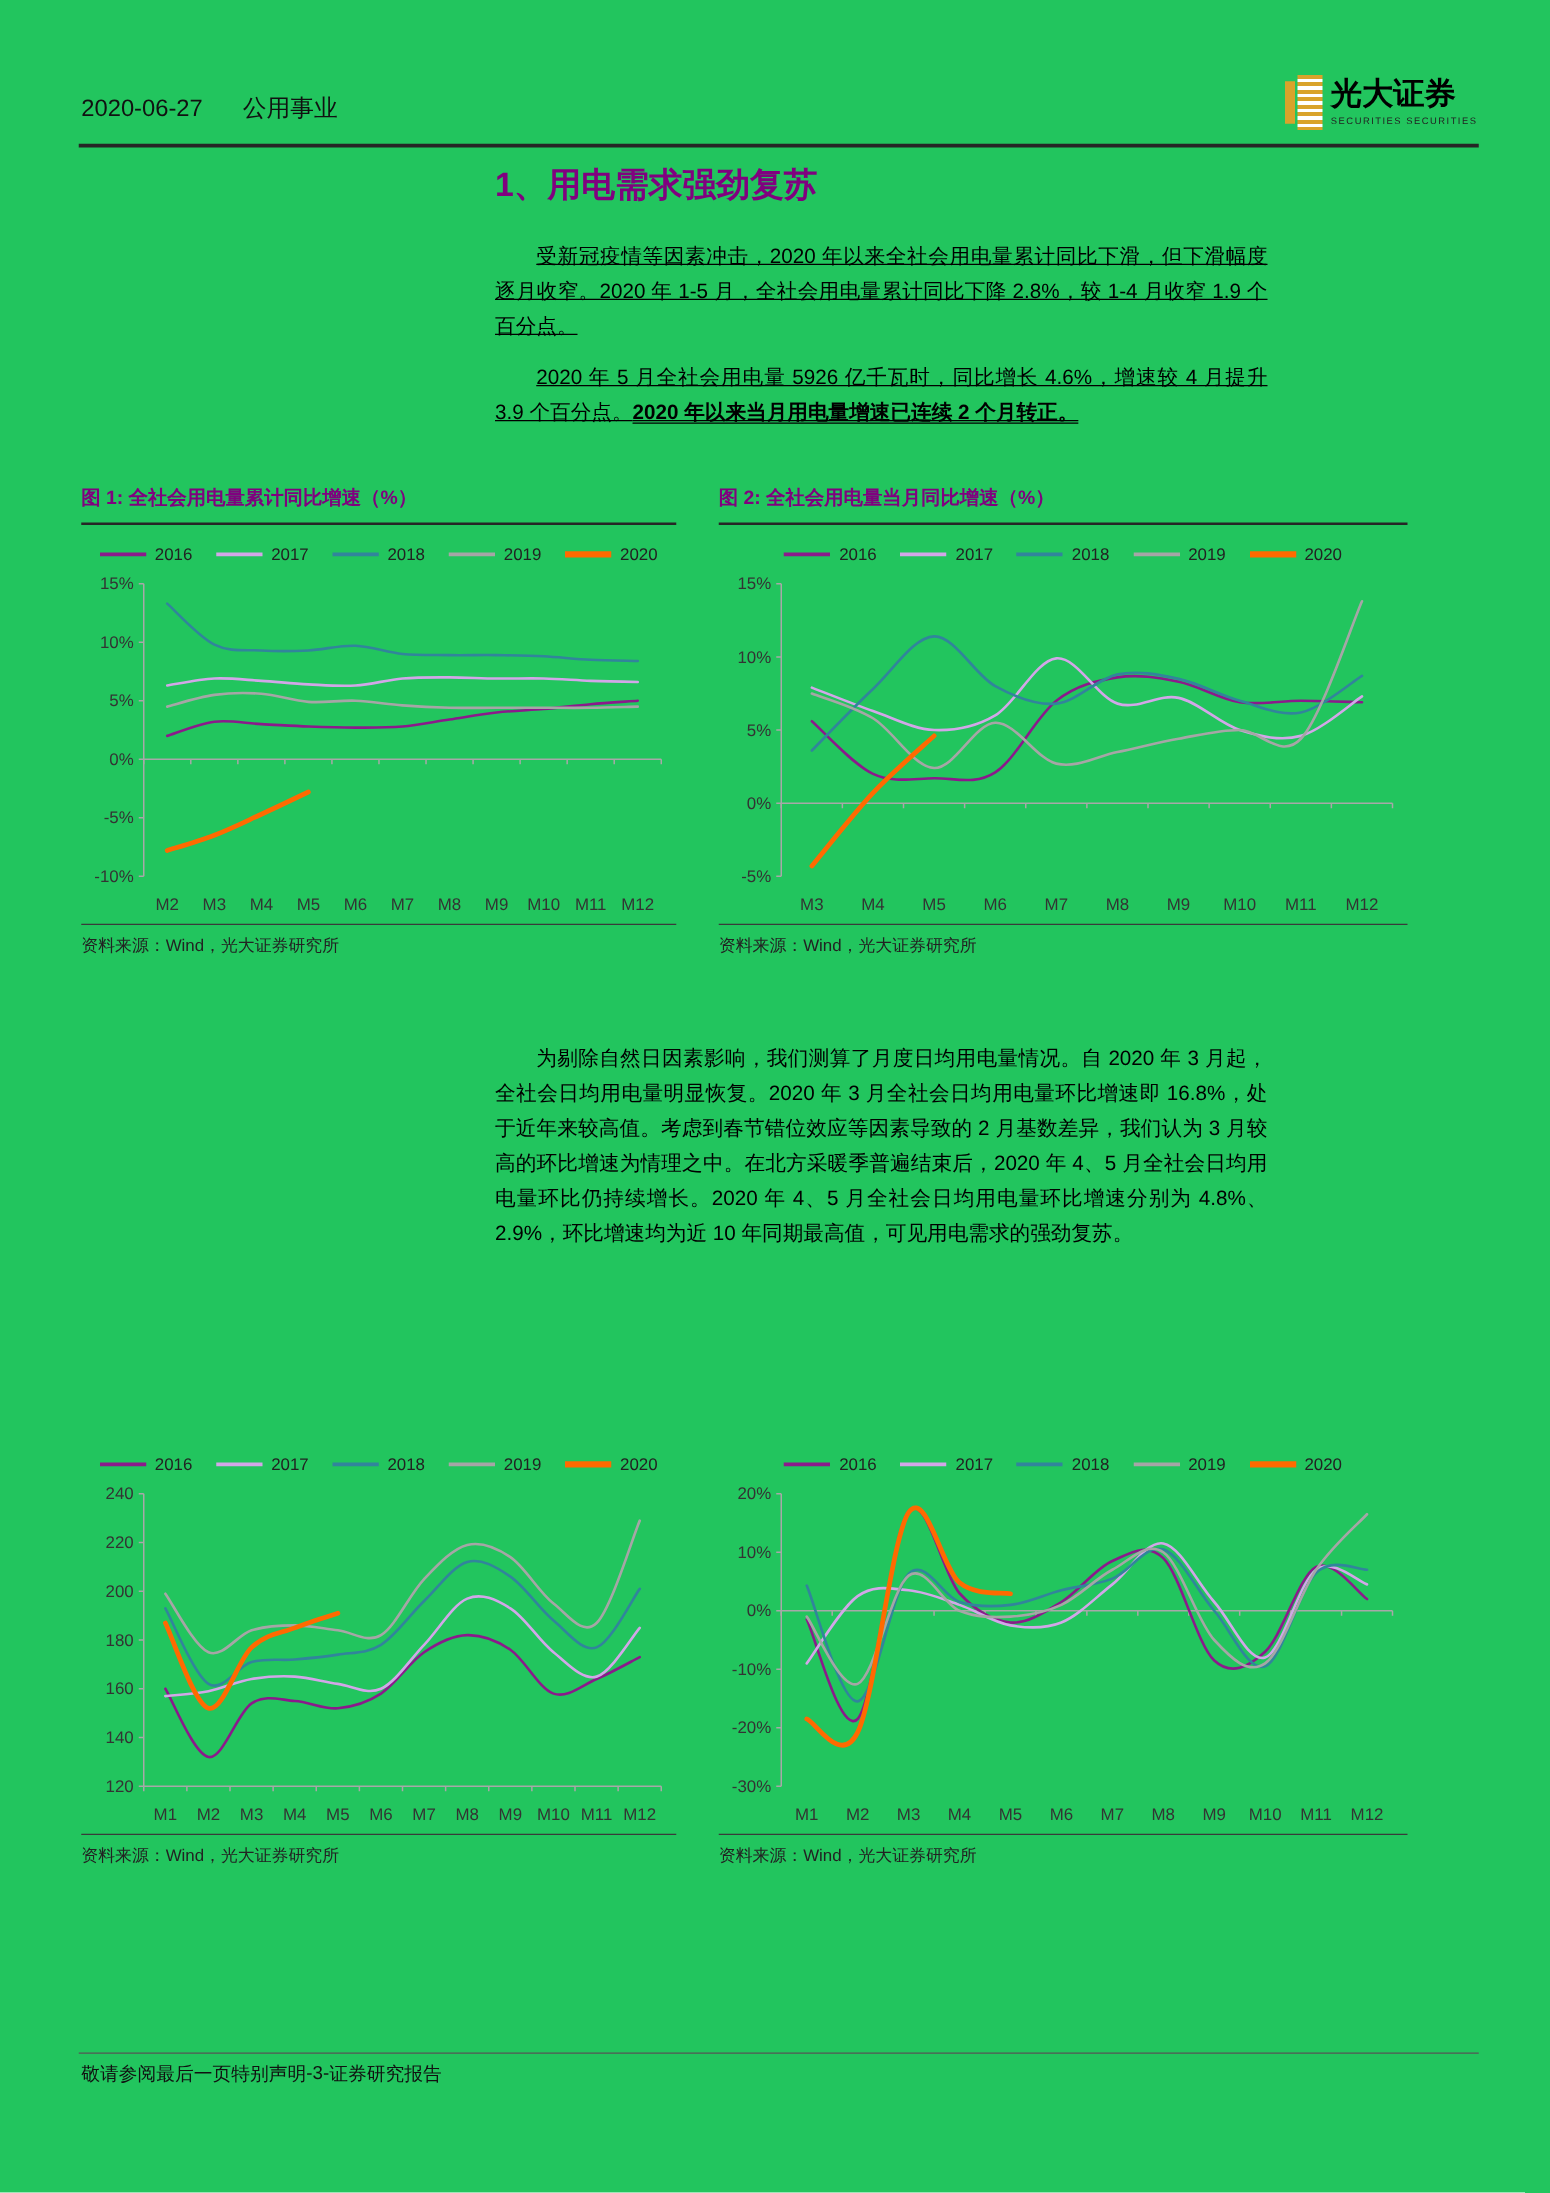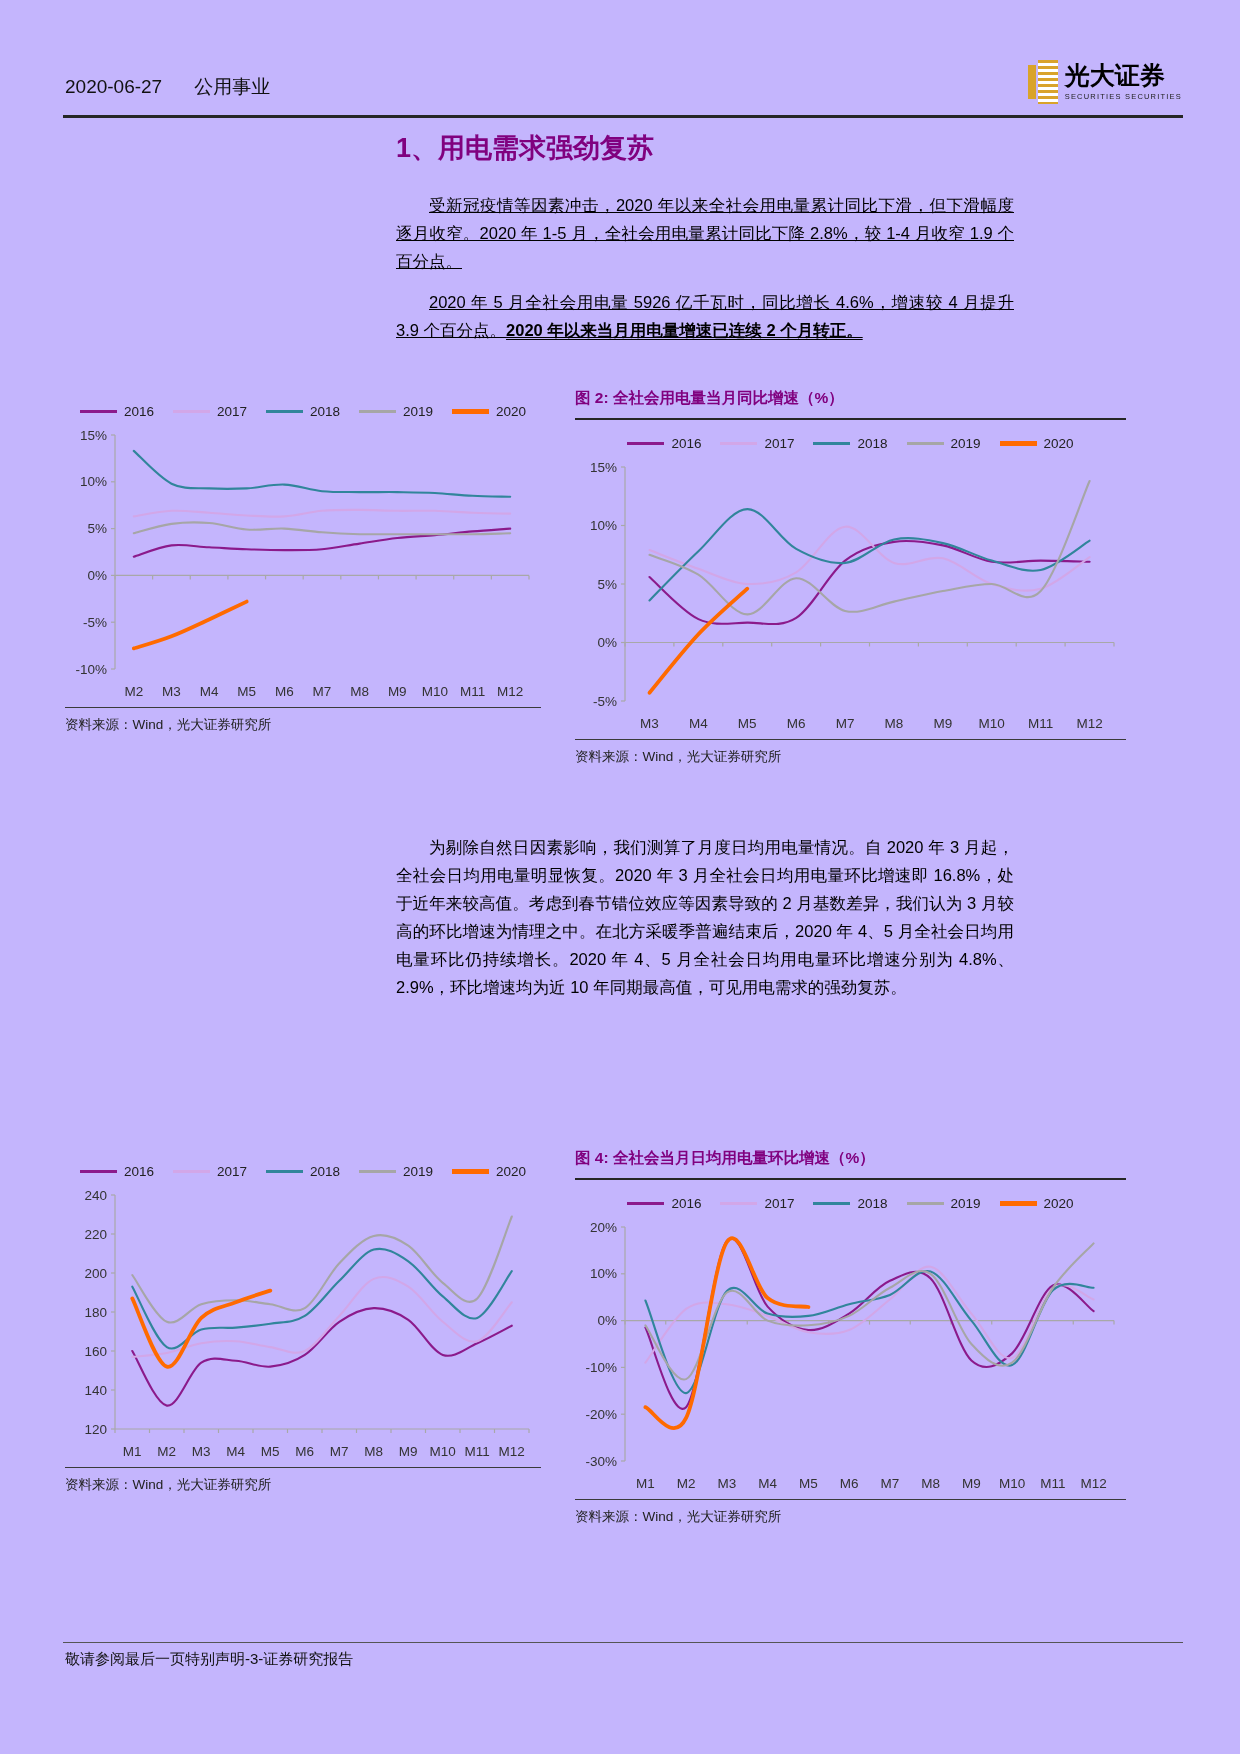--- a/index.html
+++ b/index.html
@@ -1,17 +1,17 @@
 <!DOCTYPE html>
 <html><head>
 <meta charset="utf-8">
 <style>
   html,body { margin:0; padding:0; background:#ffffff; }
   body { font-family:"Liberation Sans", sans-serif; }
-  .page { position:relative; width:1240px; height:1754px; background:#c4b5fd; overflow:hidden; }
+  .page { position:relative; width:1240px; height:1754px; background:#22c55e; overflow:hidden; }
 
   
   header { position:absolute; left:65px; right:58px; top:60px; display:flex; justify-content:space-between; align-items:flex-end; }
   .h-left { font-size:19px; color:#111; padding-bottom:4px; }
   .h-left .sec { margin-left:32px; }
   .h-logo { display:flex; align-items:center; gap:7px; }
   .logo-mark { width:30px; height:44px; display:flex; gap:2px; }
   .lm-bar { width:8px; height:34px; background:#D9A32B; margin-top:5px; }
   .lm-stripes { flex:1; height:44px; background:repeating-linear-gradient(#D9A32B 0 3px, #ffffff 3px 6px); }
   .brand-cn { font-size:25px; font-weight:bold; font-family:"Liberation Serif", serif; color:#000; line-height:1.05; }
@@ -69,20 +69,21 @@
 
   <h1 class="sec-title">1、用电需求强劲复苏</h1>
 
   <div class="textcol pos-top" id="paras-top">
       <p><span>受新冠疫情等因素冲击，2020 年以来全社会用电量累计同比下滑，但下滑幅度逐月收窄。2020 年 1-5 月，全社会用电量累计同比下降 2.8%，较 1-4 月收窄 1.9 个百分点。</span></p>
       <p><span>2020 年 5 月全社会用电量 5926 亿千瓦时，同比增长 4.6%，增速较 4 月提升 3.9 个百分点。</span><strong class="u">2020 年以来当月用电量增速已连续 2 个月转正。</strong></p>
     </div>
 
   <div class="figrow row1">
     <figure class="figw-l">
+      <div class="fig-title">图 1: 全社会用电量累计同比增速（%）</div>
       <div class="fig-legend">
           <span class="leg-item">
             <span class="leg-swatch" style="background: rgb(139, 26, 139);"></span>
             <span>2016</span>
           </span>
           <span class="leg-item">
             <span class="leg-swatch" style="background: rgb(210, 167, 232);"></span>
             <span>2017</span>
           </span>
           <span class="leg-item">
@@ -296,21 +297,20 @@
           </g>
           <path d="M67.3,168C73,177.1 90.3,220.7 101.8,222.6C113.3,224.6 124.8,187.2 136.3,179.7C147.8,172.2 159.3,177.1 170.8,177.8C182.3,178.4 193.8,184.6 205.3,183.6C216.8,182.6 228.3,179.4 239.8,171.9C251.3,164.4 262.8,146.6 274.3,138.8C285.8,131 297.3,125.4 308.8,125.1C320.3,124.8 331.8,129 343.3,136.8C354.8,144.6 366.3,168 377.8,171.9C389.3,175.8 400.8,165.1 412.3,160.2C423.8,155.3 441,145.6 446.8,142.7" fill="none" stroke="#8B1A8B" stroke-width="2.1" stroke-linecap="round" stroke-linejoin="round"></path>
           <path d="M67.3,173.9C73,173.2 90.3,172.2 101.8,170C113.3,167.7 124.8,162.1 136.3,160.2C147.8,158.3 159.3,157.6 170.8,158.3C182.3,158.9 193.8,162.5 205.3,164.1C216.8,165.7 228.3,173.2 239.8,168C251.3,162.8 262.8,144.9 274.3,132.9C285.8,120.9 297.3,100.7 308.8,95.9C320.3,91 331.8,96.5 343.3,103.7C354.8,110.8 366.3,129.7 377.8,138.8C389.3,147.9 400.8,161.5 412.3,158.3C423.8,155 441,125.8 446.8,119.3" fill="none" stroke="#D2A7E8" stroke-width="2.1" stroke-linecap="round" stroke-linejoin="round"></path>
           <path d="M67.3,103.7C73,113.7 90.3,157 101.8,164.1C113.3,171.3 124.8,149.8 136.3,146.6C147.8,143.3 159.3,145.6 170.8,144.6C182.3,143.6 193.8,142.6 205.3,140.7C216.8,138.8 228.3,140.1 239.8,132.9C251.3,125.8 262.8,108.9 274.3,97.8C285.8,86.8 297.3,69.9 308.8,66.6C320.3,63.4 331.8,70.5 343.3,78.3C354.8,86.1 366.3,104 377.8,113.4C389.3,122.8 400.8,139.1 412.3,134.9C423.8,130.6 441,95.9 446.8,88.1" fill="none" stroke="#31859B" stroke-width="2.1" stroke-linecap="round" stroke-linejoin="round"></path>
           <path d="M67.3,92C73,99.8 90.3,133.9 101.8,138.8C113.3,143.6 124.8,124.8 136.3,121.2C147.8,117.6 159.3,117.3 170.8,117.3C182.3,117.3 193.8,119.9 205.3,121.2C216.8,122.5 228.3,131.9 239.8,125.1C251.3,118.3 262.8,92.3 274.3,80.3C285.8,68.2 297.3,55.9 308.8,53C320.3,50 331.8,54.9 343.3,62.7C354.8,70.5 366.3,91 377.8,99.8C389.3,108.5 400.8,126.4 412.3,115.4C423.8,104.3 441,47.1 446.8,33.5" fill="none" stroke="#A6A6A6" stroke-width="2.1" stroke-linecap="round" stroke-linejoin="round"></path>
           <path d="M67.3,115.4C73,126.7 90.3,180.4 101.8,183.6C113.3,186.9 124.8,145.6 136.3,134.9C147.8,124.1 159.3,123.8 170.8,119.3C182.3,114.7 199.5,109.5 205.3,107.6" fill="none" stroke="#FF6A00" stroke-width="3.8" stroke-linecap="round" stroke-linejoin="round"></path>
         </svg>
       <div class="fig-source">资料来源：Wind，光大证券研究所</div>
     </figure>
     <figure class="figw-r">
-      <div class="fig-title">图 4: 全社会当月日均用电量环比增速（%）</div>
       <div class="fig-legend">
           <span class="leg-item">
             <span class="leg-swatch" style="background: rgb(139, 26, 139);"></span>
             <span>2016</span>
           </span>
           <span class="leg-item">
             <span class="leg-swatch" style="background: rgb(210, 167, 232);"></span>
             <span>2017</span>
           </span>
           <span class="leg-item">

